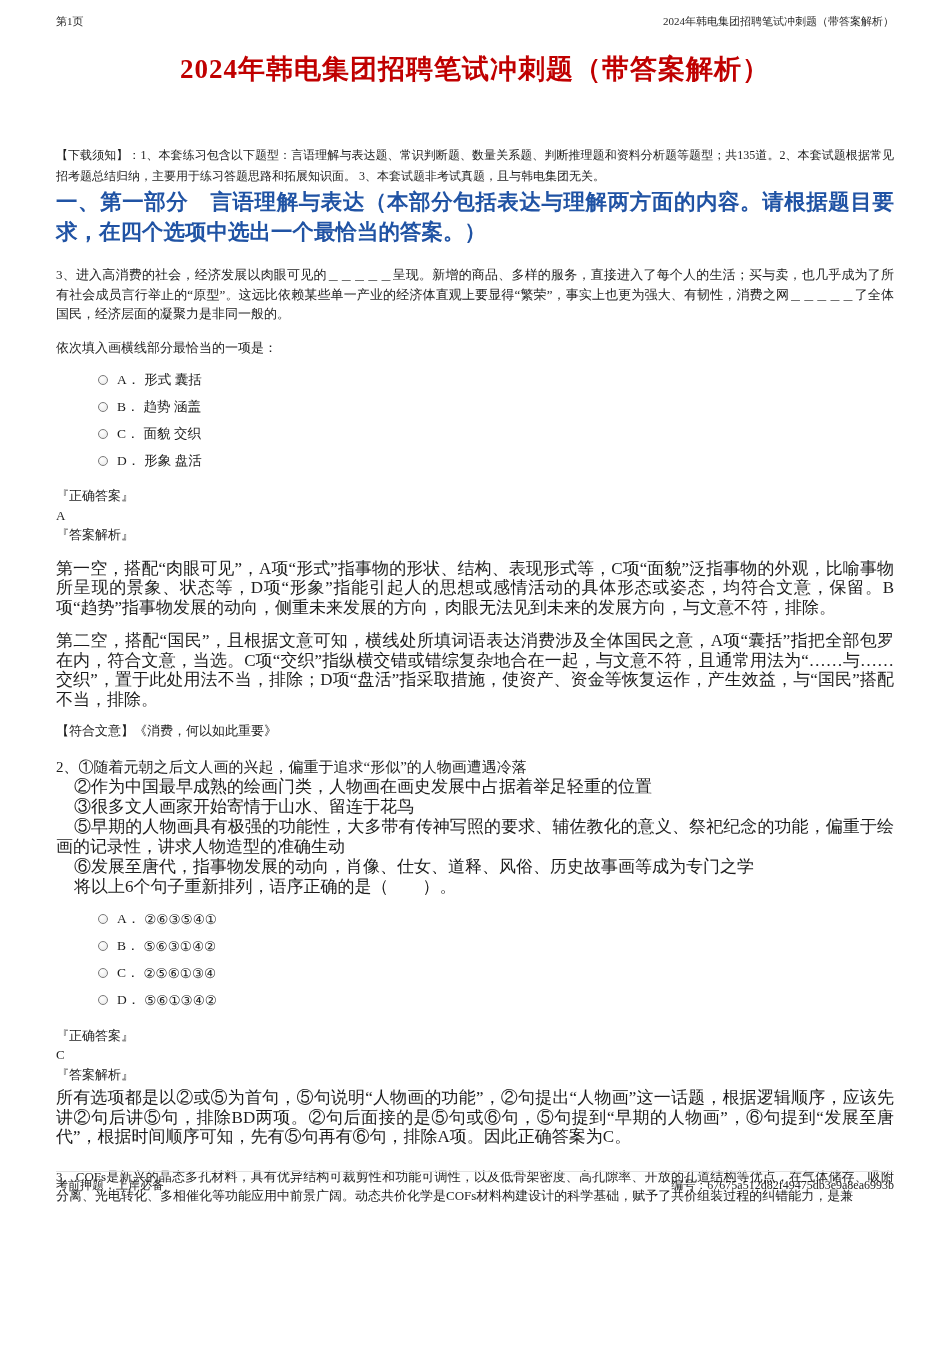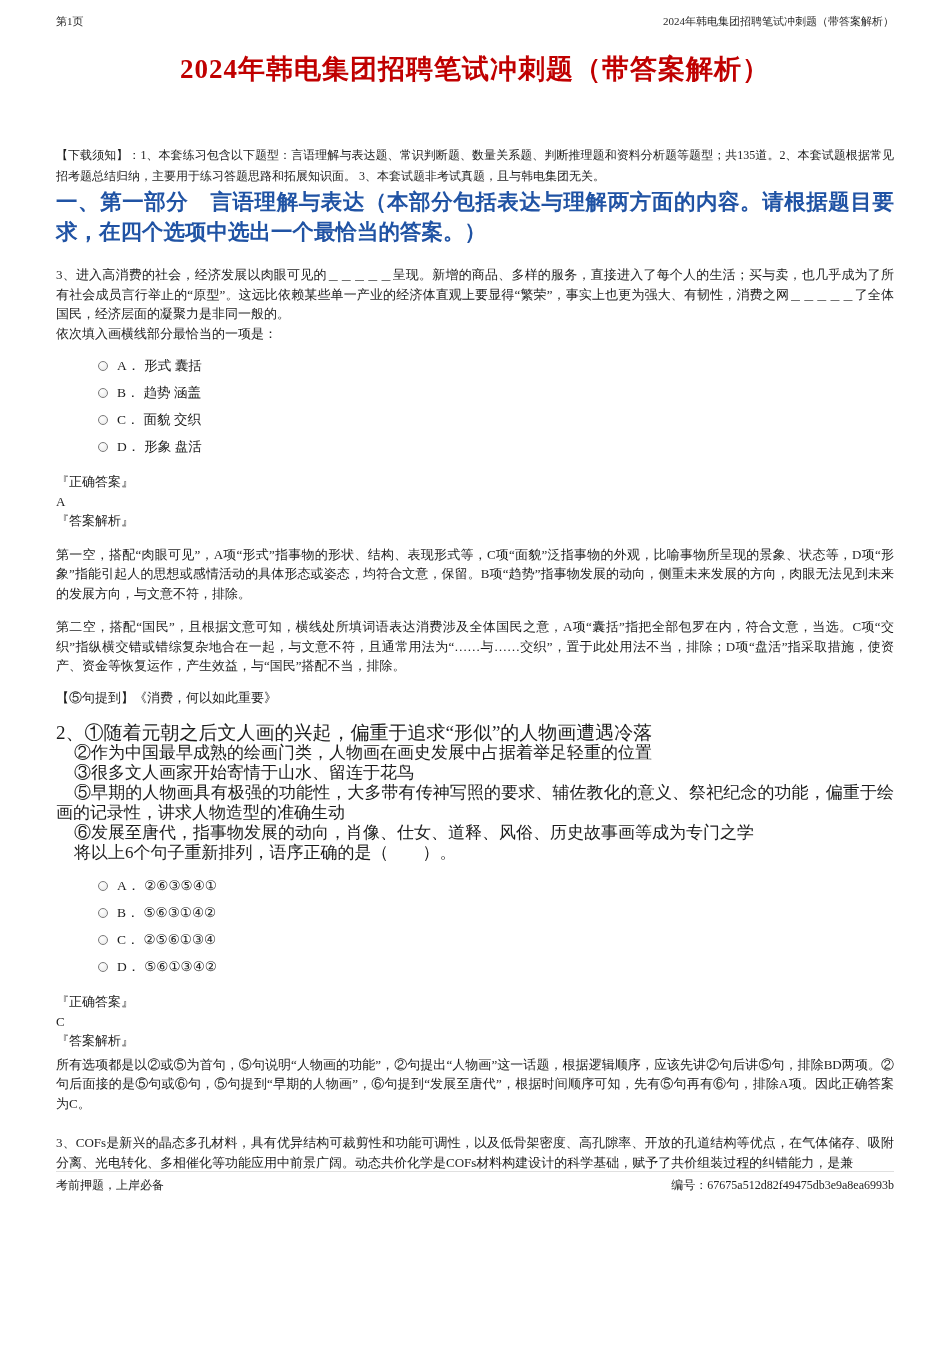--- a/index.html
+++ b/index.html
@@ -15,39 +15,39 @@
 
   .doc-header { display:flex; justify-content:space-between; align-items:baseline; font-size:11px; color:#2b2b2b; }
 
   .doc-title { margin-top:22px; text-align:center; color:#c00000; font-size:27px; font-weight:700; letter-spacing:1px; }
 
   .notice { margin-top:58px; font-size:12px; line-height:21px; text-align:justify; }
 
   .section-heading { color:#2053a4; font-size:21.5px; font-weight:700; line-height:30px; text-align:justify; }
 
   .stem { margin-top:18px; font-size:13px; line-height:19.5px; text-align:justify; }
-  .prompt { font-size:13px; line-height:19.5px; }
+  .prompt { margin-top:14px; font-size:13px; line-height:19.5px; }
 
   .options { margin-top:9px; }
   .option { display:flex; align-items:center; padding-left:42px; height:27px; font-size:13.5px; cursor:default; }
   .radio {
     width:10px; height:10px; flex:none;
     border:1px solid #7a7a7a; border-radius:50%;
     background:radial-gradient(circle at 35% 30%, #ffffff 0%, #e7e7e7 100%);
     margin-right:9px;
   }
   .opt-label { margin-right:4px; }
 
   .ans-line { font-size:13px; line-height:19.5px; }
   .ans-block { margin-top:12px; }
-  .analysis { margin-top:14px; font-size:13px; line-height:19.5px; text-align:justify; }
+  .analysis { margin-top:14px; font-size:17px; line-height:19.5px; text-align:justify; }
   .conclusion { margin-top:20px; font-size:13px; line-height:19.5px; }
   .source { margin-top:12px; font-size:13px; line-height:19.5px; }
 
-  .sent-first { margin-top:16px; font-size:19px; line-height:20px; text-align:justify; }
+  .sent-first { margin-top:16px; font-size:15px; line-height:20px; text-align:justify; }
   .sent { font-size:17px; line-height:20px; text-indent:18px; text-align:justify; }
 
   .doc-footer {
     position:absolute; left:56px; right:56px; bottom:9px;
     display:flex; justify-content:space-between; align-items:flex-end;
     font-size:12px; color:#222;
     border-top:1px solid #e0e0e0; padding-top:5px;
   }
 </style>
 </head>
@@ -94,21 +94,21 @@
     </div>
 
     <div class="ans-block">
       <div class="ans-line">『正确答案』</div>
       <div class="ans-line">A</div>
       <div class="ans-line">『答案解析』</div>
     </div>
 
     <p class="analysis">第一空，搭配“肉眼可见”，A项“形式”指事物的形状、结构、表现形式等，C项“面貌”泛指事物的外观，比喻事物所呈现的景象、状态等，D项“形象”指能引起人的思想或感情活动的具体形态或姿态，均符合文意，保留。B项“趋势”指事物发展的动向，侧重未来发展的方向，肉眼无法见到未来的发展方向，与文意不符，排除。</p>
     <p class="analysis">第二空，搭配“国民”，且根据文意可知，横线处所填词语表达消费涉及全体国民之意，A项“囊括”指把全部包罗在内，符合文意，当选。C项“交织”指纵横交错或错综复杂地合在一起，与文意不符，且通常用法为“……与……交织”，置于此处用法不当，排除；D项“盘活”指采取措施，使资产、资金等恢复运作，产生效益，与“国民”搭配不当，排除。</p>
-    <p class="source">【⑤句提到】《消费，何以如此重要》</p>
+    <p class="source">【符合文意】《消费，何以如此重要》</p>
   </section>
 
   <section>
     <p class="sent-first">2、①随着元朝之后文人画的兴起，偏重于追求“形似”的人物画遭遇冷落</p>
     <p class="sent">②作为中国最早成熟的绘画门类，人物画在画史发展中占据着举足轻重的位置</p>
     <p class="sent">③很多文人画家开始寄情于山水、留连于花鸟</p>
     <p class="sent">⑤早期的人物画具有极强的功能性，大多带有传神写照的要求、辅佐教化的意义、祭祀纪念的功能，偏重于绘画的记录性，讲求人物造型的准确生动</p>
     <p class="sent">⑥发展至唐代，指事物发展的动向，肖像、仕女、道释、风俗、历史故事画等成为专门之学</p>
     <p class="sent">将以上6个句子重新排列，语序正确的是（　　）。</p>
 

